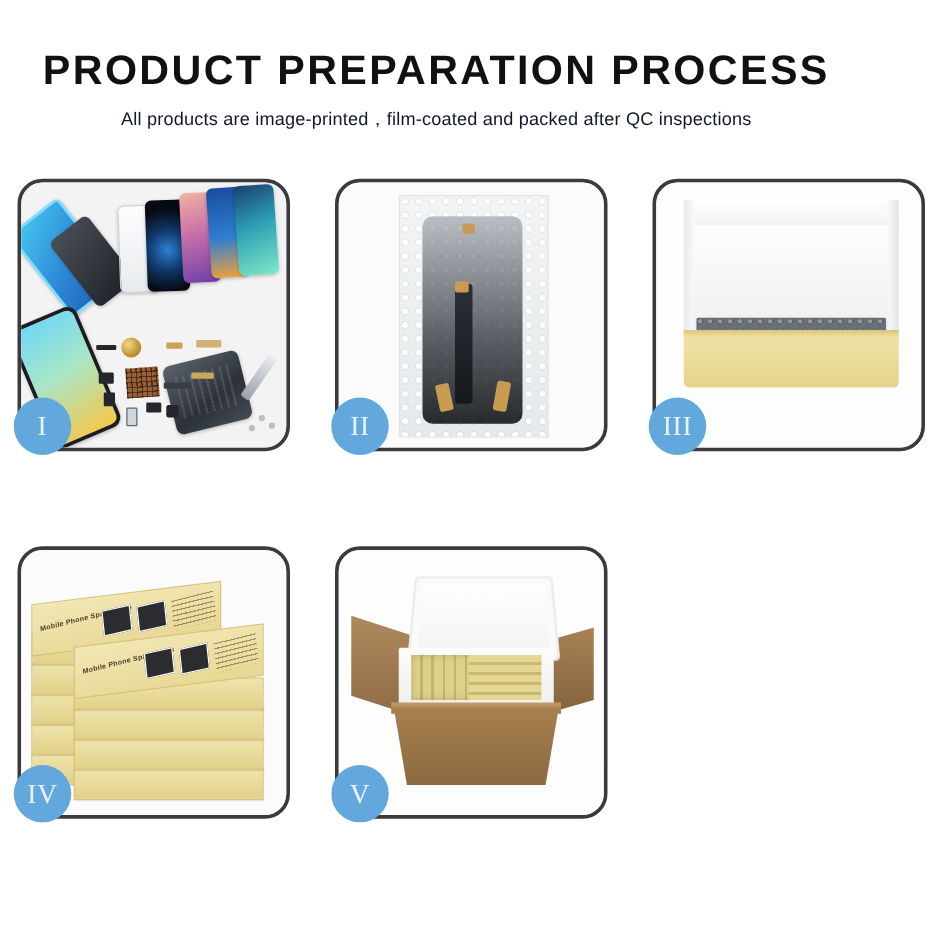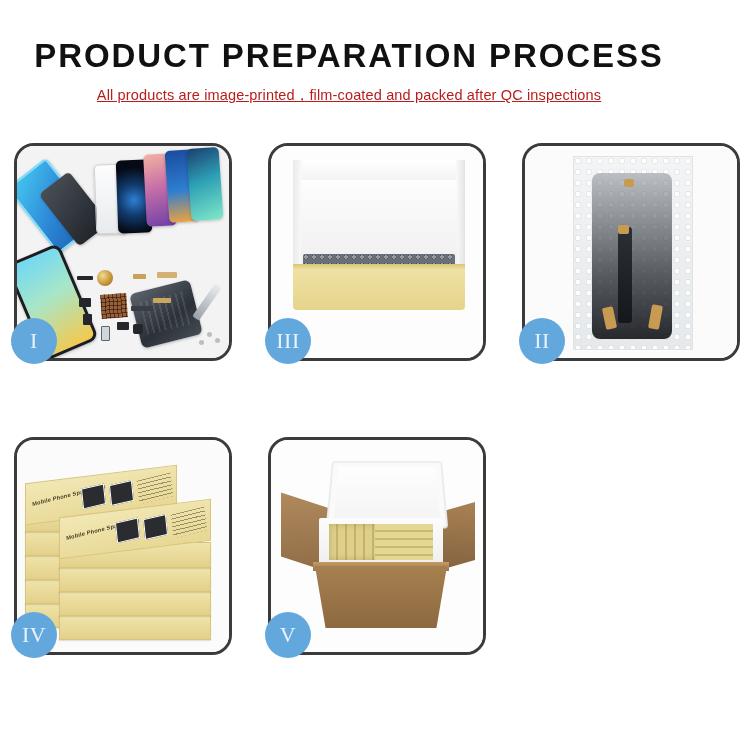--- a/index.html
+++ b/index.html
@@ -29,25 +29,24 @@
     letter-spacing: 1.9px;
     color: #111111;
     line-height: 1.1;
     margin: 0;
     white-space: nowrap;
   }
   .sub-title {
     font-family: "Liberation Sans", sans-serif;
     font-size: 14.5px;
     font-weight: 400;
-    color: #b91c1c;
+    color: #0f172a;
     margin: 12px 0 0 0;
     letter-spacing: 0.15px;
     white-space: nowrap;
-    text-decoration: underline;
   }
 
   
   .grid {
     position: absolute;
     top: 143px;
     left: 14px;
     width: 726px;
     display: grid;
     grid-template-columns: 218px 218px 218px;
@@ -396,43 +395,43 @@
       <div class="bit b10"></div>
       <div class="tool"></div>
       <div class="screw s1"></div>
       <div class="screw s2"></div>
       <div class="screw s3"></div>
     </div>
     <div class="badge">I</div>
   </div>
 
   <div class="panel">
-    <div class="panel-inner p3">
-      <div class="lid-top"></div>
-      <div class="lid-edge-l"></div>
-      <div class="lid-edge-r"></div>
-      <div class="lid-face"></div>
-      <div class="box-inner-wrap"></div>
-      <div class="box-front"></div>
-    </div>
-    <div class="badge">III</div>
-  </div>
-
-  <div class="panel">
     <div class="panel-inner p2">
       <div class="bubble-bag">
         <div class="inner-screen"></div>
         <div class="flex-strip"></div>
         <div class="conn c1"></div>
         <div class="conn c2"></div>
         <div class="conn c3"></div>
         <div class="conn c4"></div>
       </div>
     </div>
     <div class="badge">II</div>
+  </div>
+
+  <div class="panel">
+    <div class="panel-inner p3">
+      <div class="lid-top"></div>
+      <div class="lid-edge-l"></div>
+      <div class="lid-edge-r"></div>
+      <div class="lid-face"></div>
+      <div class="box-inner-wrap"></div>
+      <div class="box-front"></div>
+    </div>
+    <div class="badge">III</div>
   </div>
 
   <div class="panel">
     <div class="panel-inner p4">
       <div class="stack">
 
         <div class="sbox left" style="top:150px;"></div>
         <div class="sbox left" style="top:126px;"></div>
         <div class="sbox left" style="top:102px;"></div>
         <div class="sbox left" style="top:78px;"></div>

